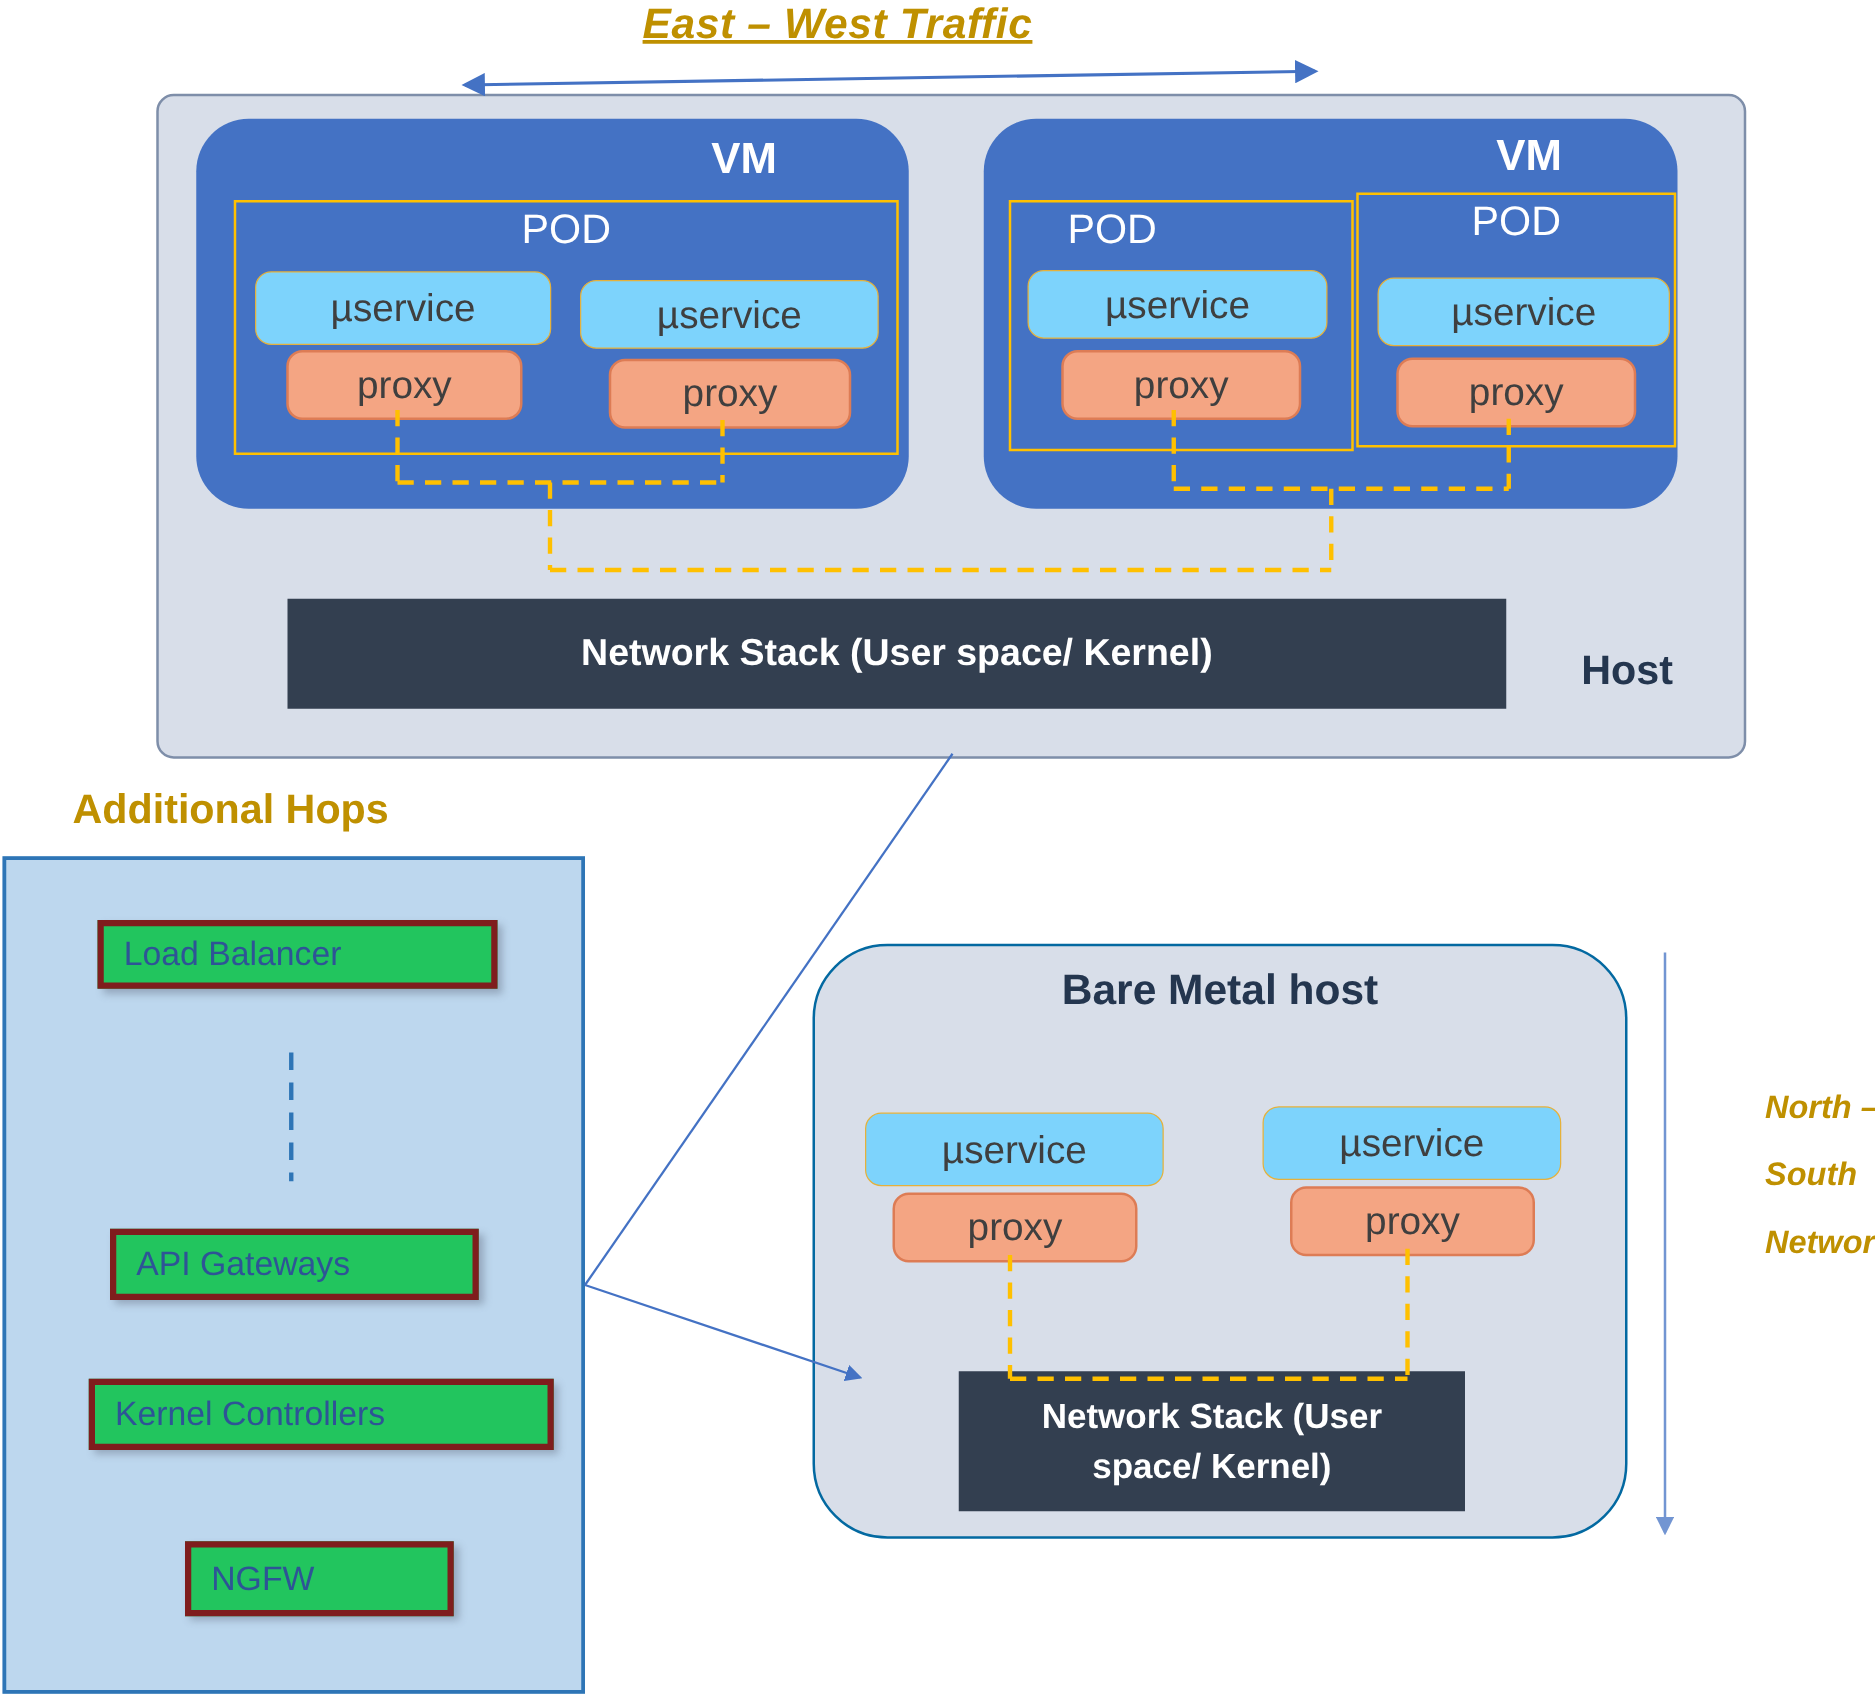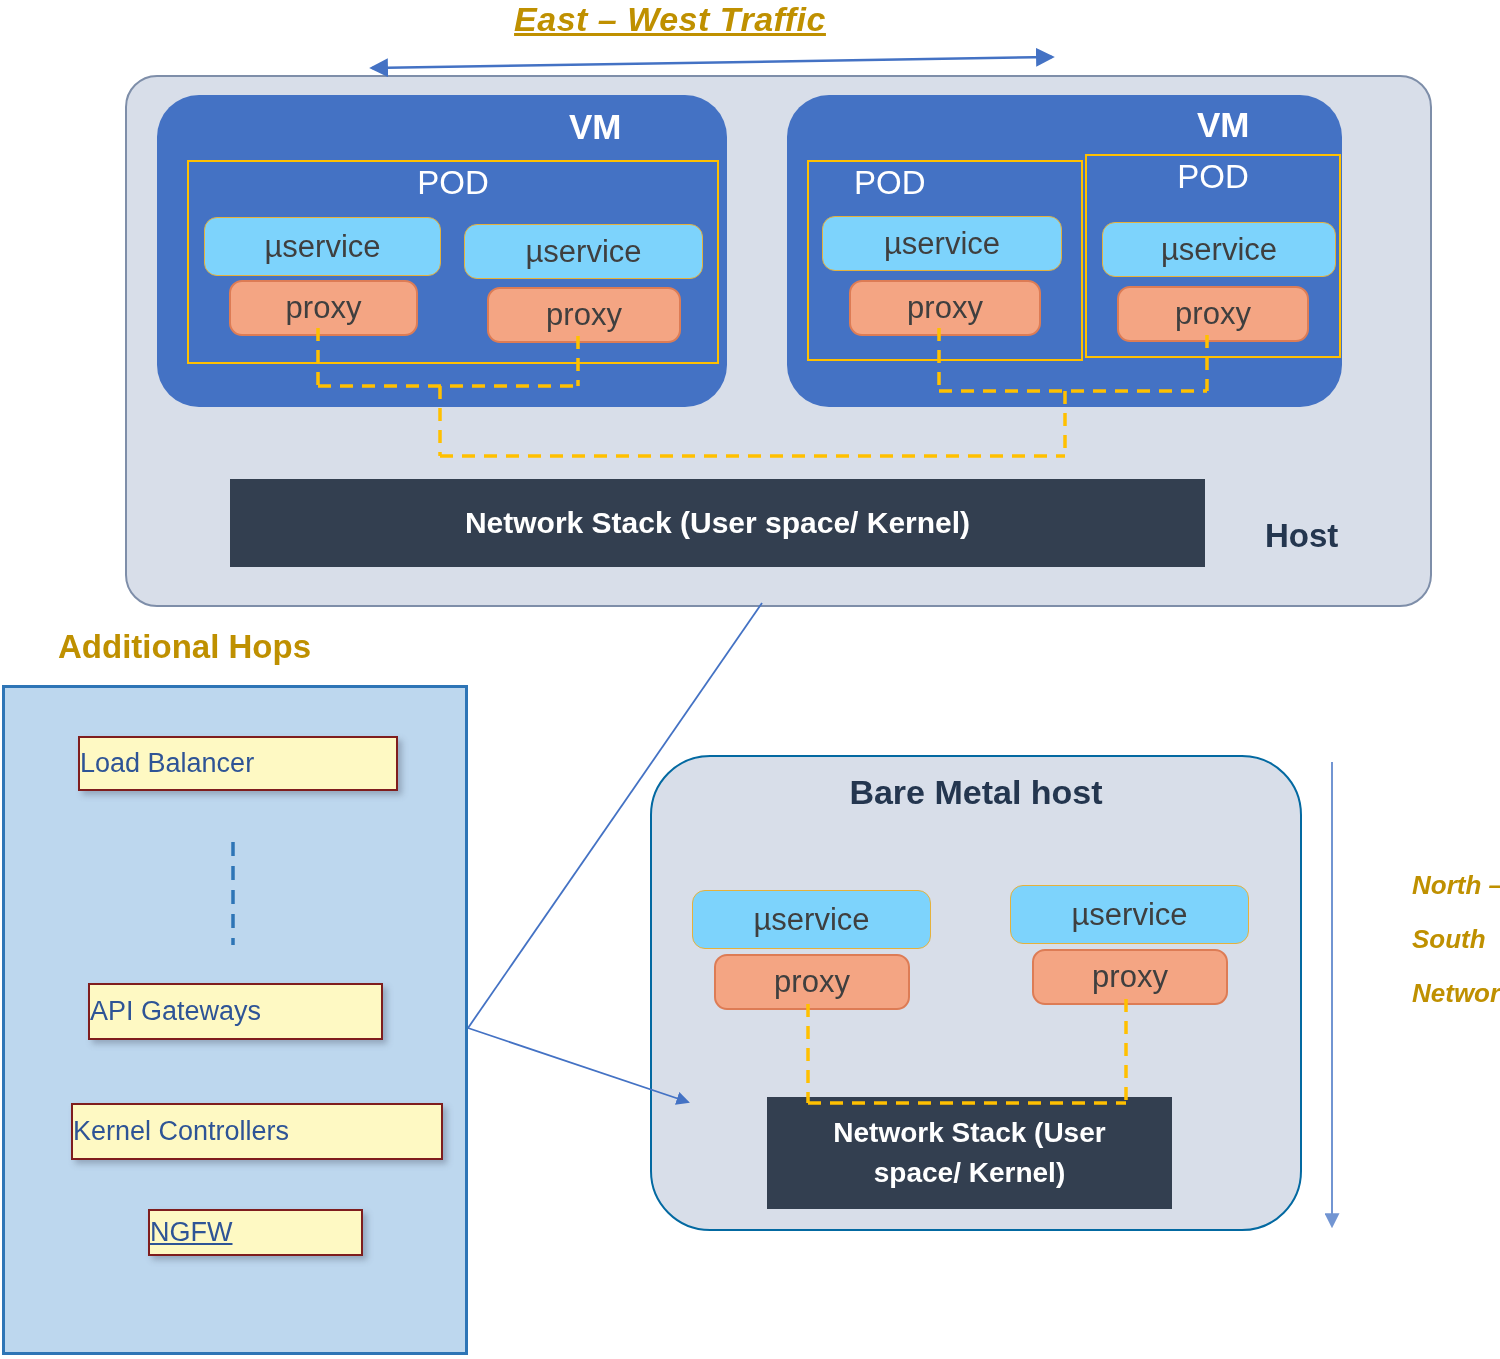--- a/index.html
+++ b/index.html
@@ -10,21 +10,21 @@
 
   
   .gold-title{position:absolute;color:#BF9000;font-weight:bold;}
   .ew-title{left:430px;top:0px;width:480px;text-align:center;font-size:34px;font-style:italic;letter-spacing:.5px;text-decoration:underline;}
   .hops-title{left:58px;top:628px;font-size:33px;}
   .ns-title{left:1412px;top:858px;font-size:26px;font-style:italic;line-height:54px;}
 
   
   .host{
     position:absolute;left:125px;top:75px;width:1268px;height:528px;
-    background:#D8DEE9;border:2px solid #7E8EA9;border-radius:32px;padding-left:35px;
+    background:#D8DEE9;border:2px solid #7E8EA9;border-radius:14px;
   }
   .vm{position:absolute;background:#4472C4;border-radius:42px;}
   .vm1{left:30px;top:18px;width:570px;height:312px;}
   .vm2{left:660px;top:18px;width:555px;height:312px;}
   .vm-label{position:absolute;color:#ffffff;font-size:35px;font-weight:600;}
   .pod{position:absolute;border:2px solid #FFC000;}
   .pod-label{position:absolute;color:#ffffff;font-size:33px;}
 
   .box-uservice{
     position:absolute;background:#7dd3fc;border:1px solid #E5B13B;border-radius:13px;
@@ -43,28 +43,28 @@
   .bm-netstack{left:115px;top:340px;width:405px;height:112px;font-size:28px;padding:0 28px;box-sizing:border-box;line-height:40px;}
 
   .host-label{position:absolute;left:1138px;top:440px;font-size:33px;font-weight:bold;color:#24364F;}
 
   
   .hops-box{
     position:absolute;left:2px;top:685px;width:466px;height:670px;
     background:#BDD7EE;border:3px solid #2E75B6;box-sizing:border-box;
   }
   .hop{
-    position:absolute;background:#fef9c3;border:2px solid #7f1d1d;
+    position:absolute;background:#22c55e;border:5px solid #7f1d1d;
     box-shadow:4px 4px 6px rgba(100,110,130,0.45);
-    color:#2E5496;font-size:27px;display:flex;align-items:center;box-sizing:border-box;
+    color:#2E5496;font-size:27px;display:flex;align-items:center;padding-left:16px;box-sizing:border-box;
   }
   .hop-lb{left:73px;top:48px;width:320px;height:55px;}
   .hop-api{left:83px;top:295px;width:295px;height:57px;}
   .hop-ing{left:66px;top:415px;width:372px;height:57px;}
-  .hop-ngfw{left:143px;top:521px;width:215px;height:47px;text-decoration:underline;}
+  .hop-ngfw{left:143px;top:545px;width:215px;height:60px;}
 
   
   .baremetal{
     position:absolute;left:650px;top:755px;width:648px;height:472px;
     background:#D8DEE9;border:2px solid #0369a1;border-radius:60px;
   }
   .bm-title{position:absolute;left:0;top:16px;width:100%;text-align:center;font-size:34px;font-weight:bold;color:#24364F;}
 
   .overlay{position:absolute;left:0;top:0;width:1500px;height:1359px;pointer-events:none;z-index:10;}
 </style>

